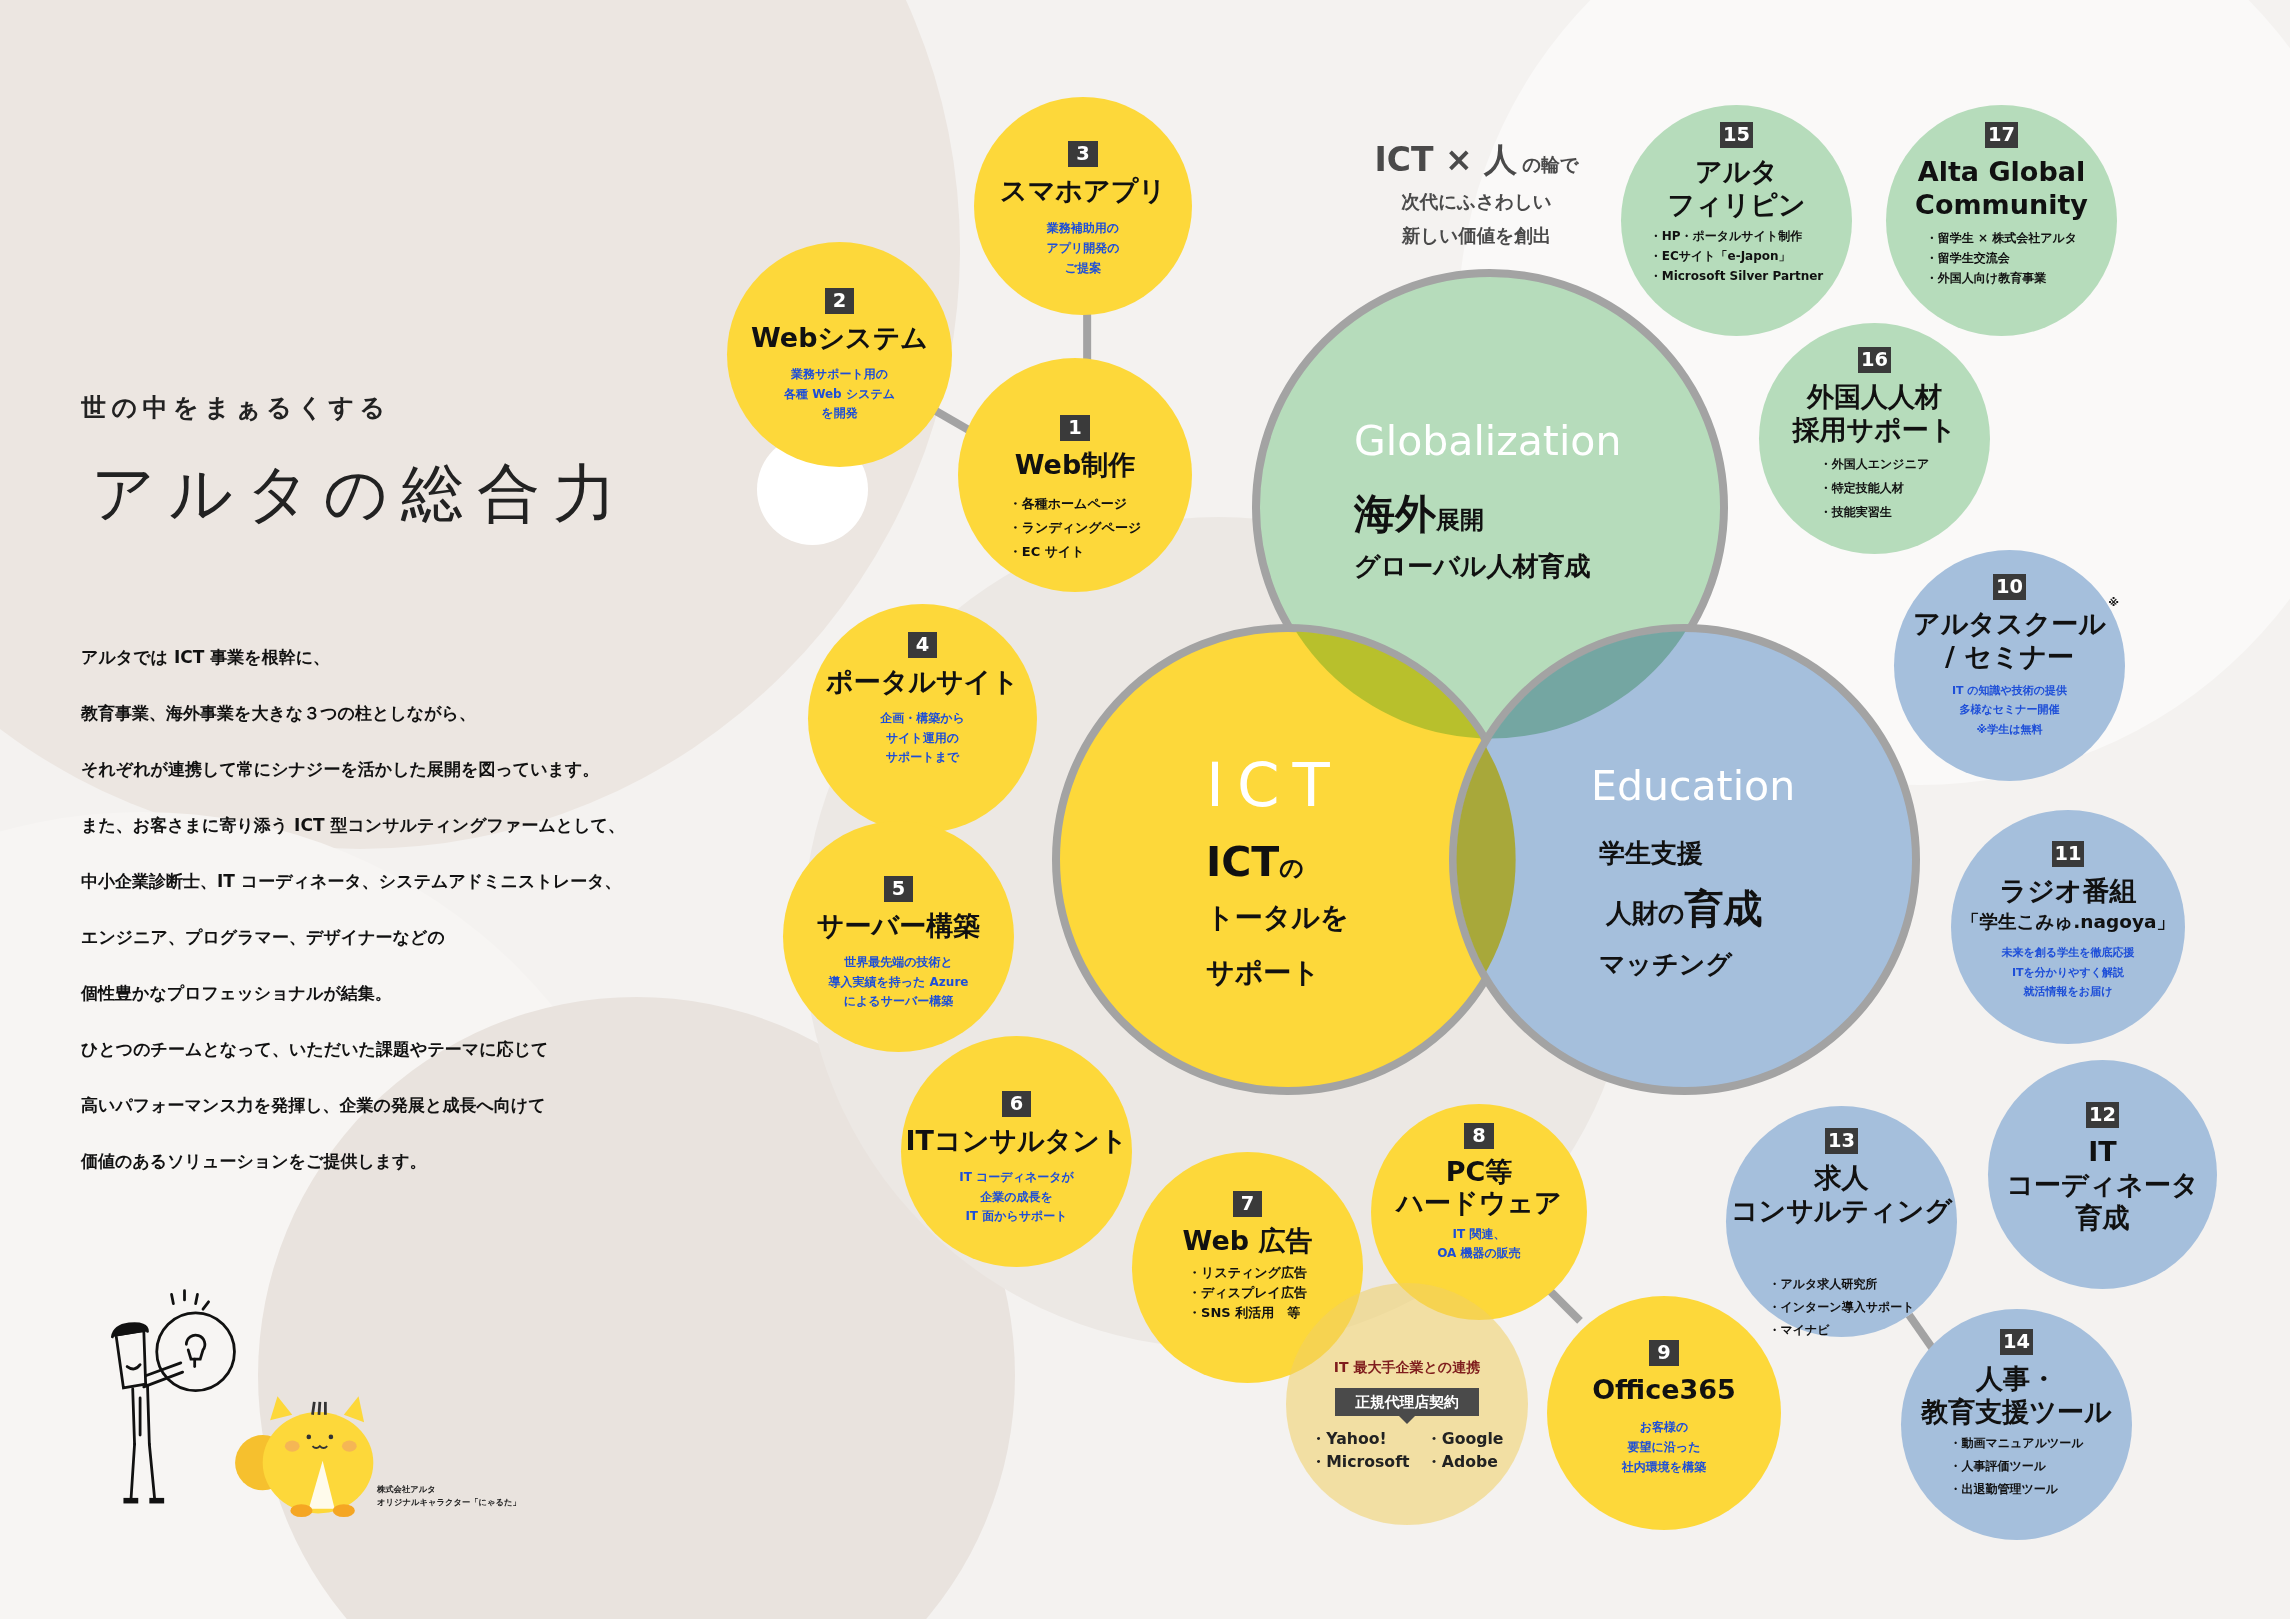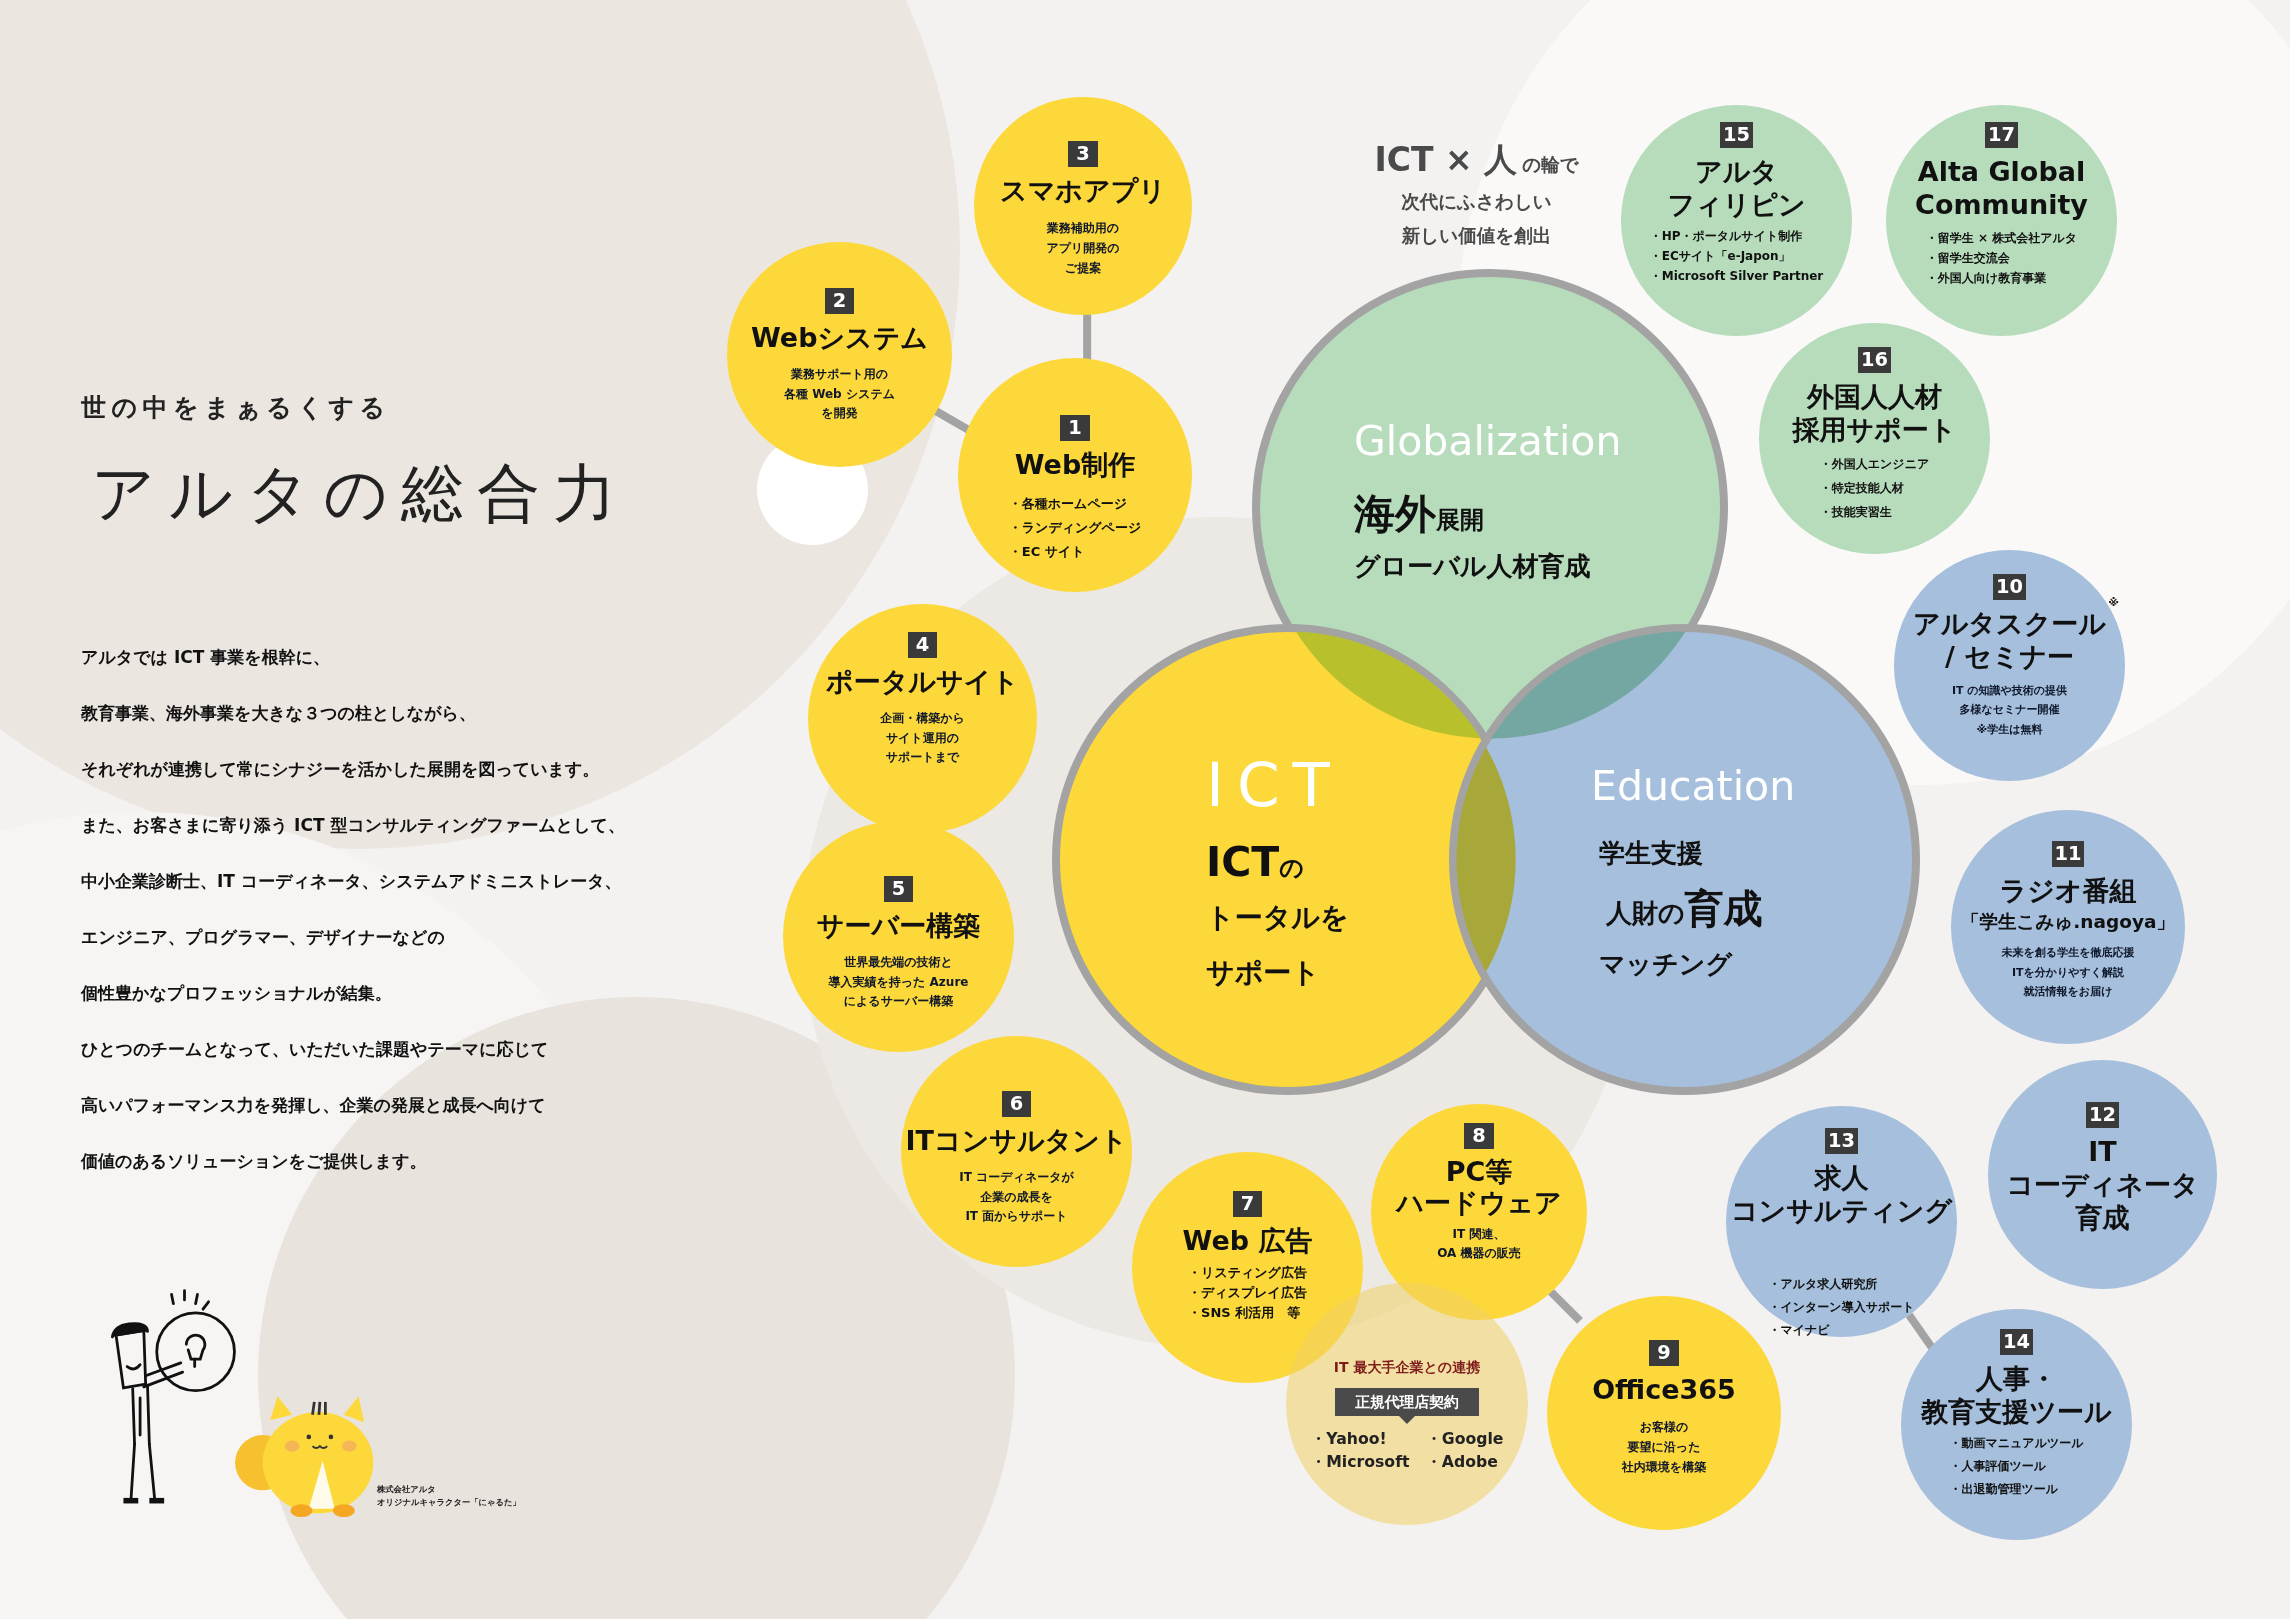--- a/index.html
+++ b/index.html
@@ -14,21 +14,21 @@
   .title { position:absolute; left:81px; top:441px; font-size:63px; letter-spacing:13px; color:#222; font-weight:normal; }
   .body-text { position:absolute; left:81px; top:646px; width:665px; }
   .body-text p { margin:0; height:56px; font-size:17px; font-weight:bold; color:#111; white-space:nowrap; }
   .conn { position:absolute; height:8.3px; background:#a3a3a3; transform-origin:0 50%; }
   .circle { position:absolute; border-radius:50%; display:flex; flex-direction:column; align-items:center; justify-content:flex-start; text-align:center; box-sizing:border-box; }
   .yellow { background:#fdd83a; }
   .green { background:#b6dcbb; }
   .blue { background:#a5bfdc; }
   .num { background:#3a3a3a; color:#fff; font-weight:bold; font-size:19.4px; line-height:26px; min-width:24px; padding:0 2.8px; margin-bottom:7.4px; }
   .ctitle { font-weight:bold; font-size:27px; line-height:33px; color:#111; white-space:pre-line; }
-  .cdesc { font-weight:bold; font-size:13px; line-height:21px; color:#0f172a; white-space:pre-line; margin-top:11px; }
+  .cdesc { font-weight:bold; font-size:13px; line-height:21px; color:#1d4ed8; white-space:pre-line; margin-top:11px; }
   .clist { list-style:none; padding:0; margin:11px 0 0 0; text-align:left; }
   .clist li { font-weight:bold; font-size:13px; line-height:24px; color:#111; white-space:nowrap; }
   .clist li::before { content:"・"; }
   .big { position:absolute; border-radius:50%; box-sizing:border-box; border:8.3px solid #a3a3a3; }
   .big-label { position:absolute; color:#fff; font-weight:normal; font-family:"DejaVu Sans", sans-serif; }
   .big-text { position:absolute; font-weight:bold; color:#111; white-space:nowrap; }
   .slogan { position:absolute; left:1329px; top:138px; width:295px; text-align:center; color:#4a4a4a; font-weight:bold; }
   .partner { position:absolute; left:1286px; top:1283px; width:242px; height:242px; border-radius:50%; background:rgba(240,208,100,0.55); text-align:center; }
   .partner .head { margin-top:76px; font-size:14px; font-weight:bold; color:#7f1d1d; }
   .partner .badge { position:relative; display:inline-block; margin-top:11px; background:#4a4a4a; color:#fff; font-weight:bold; font-size:14.8px; padding:4.6px 20px; }

